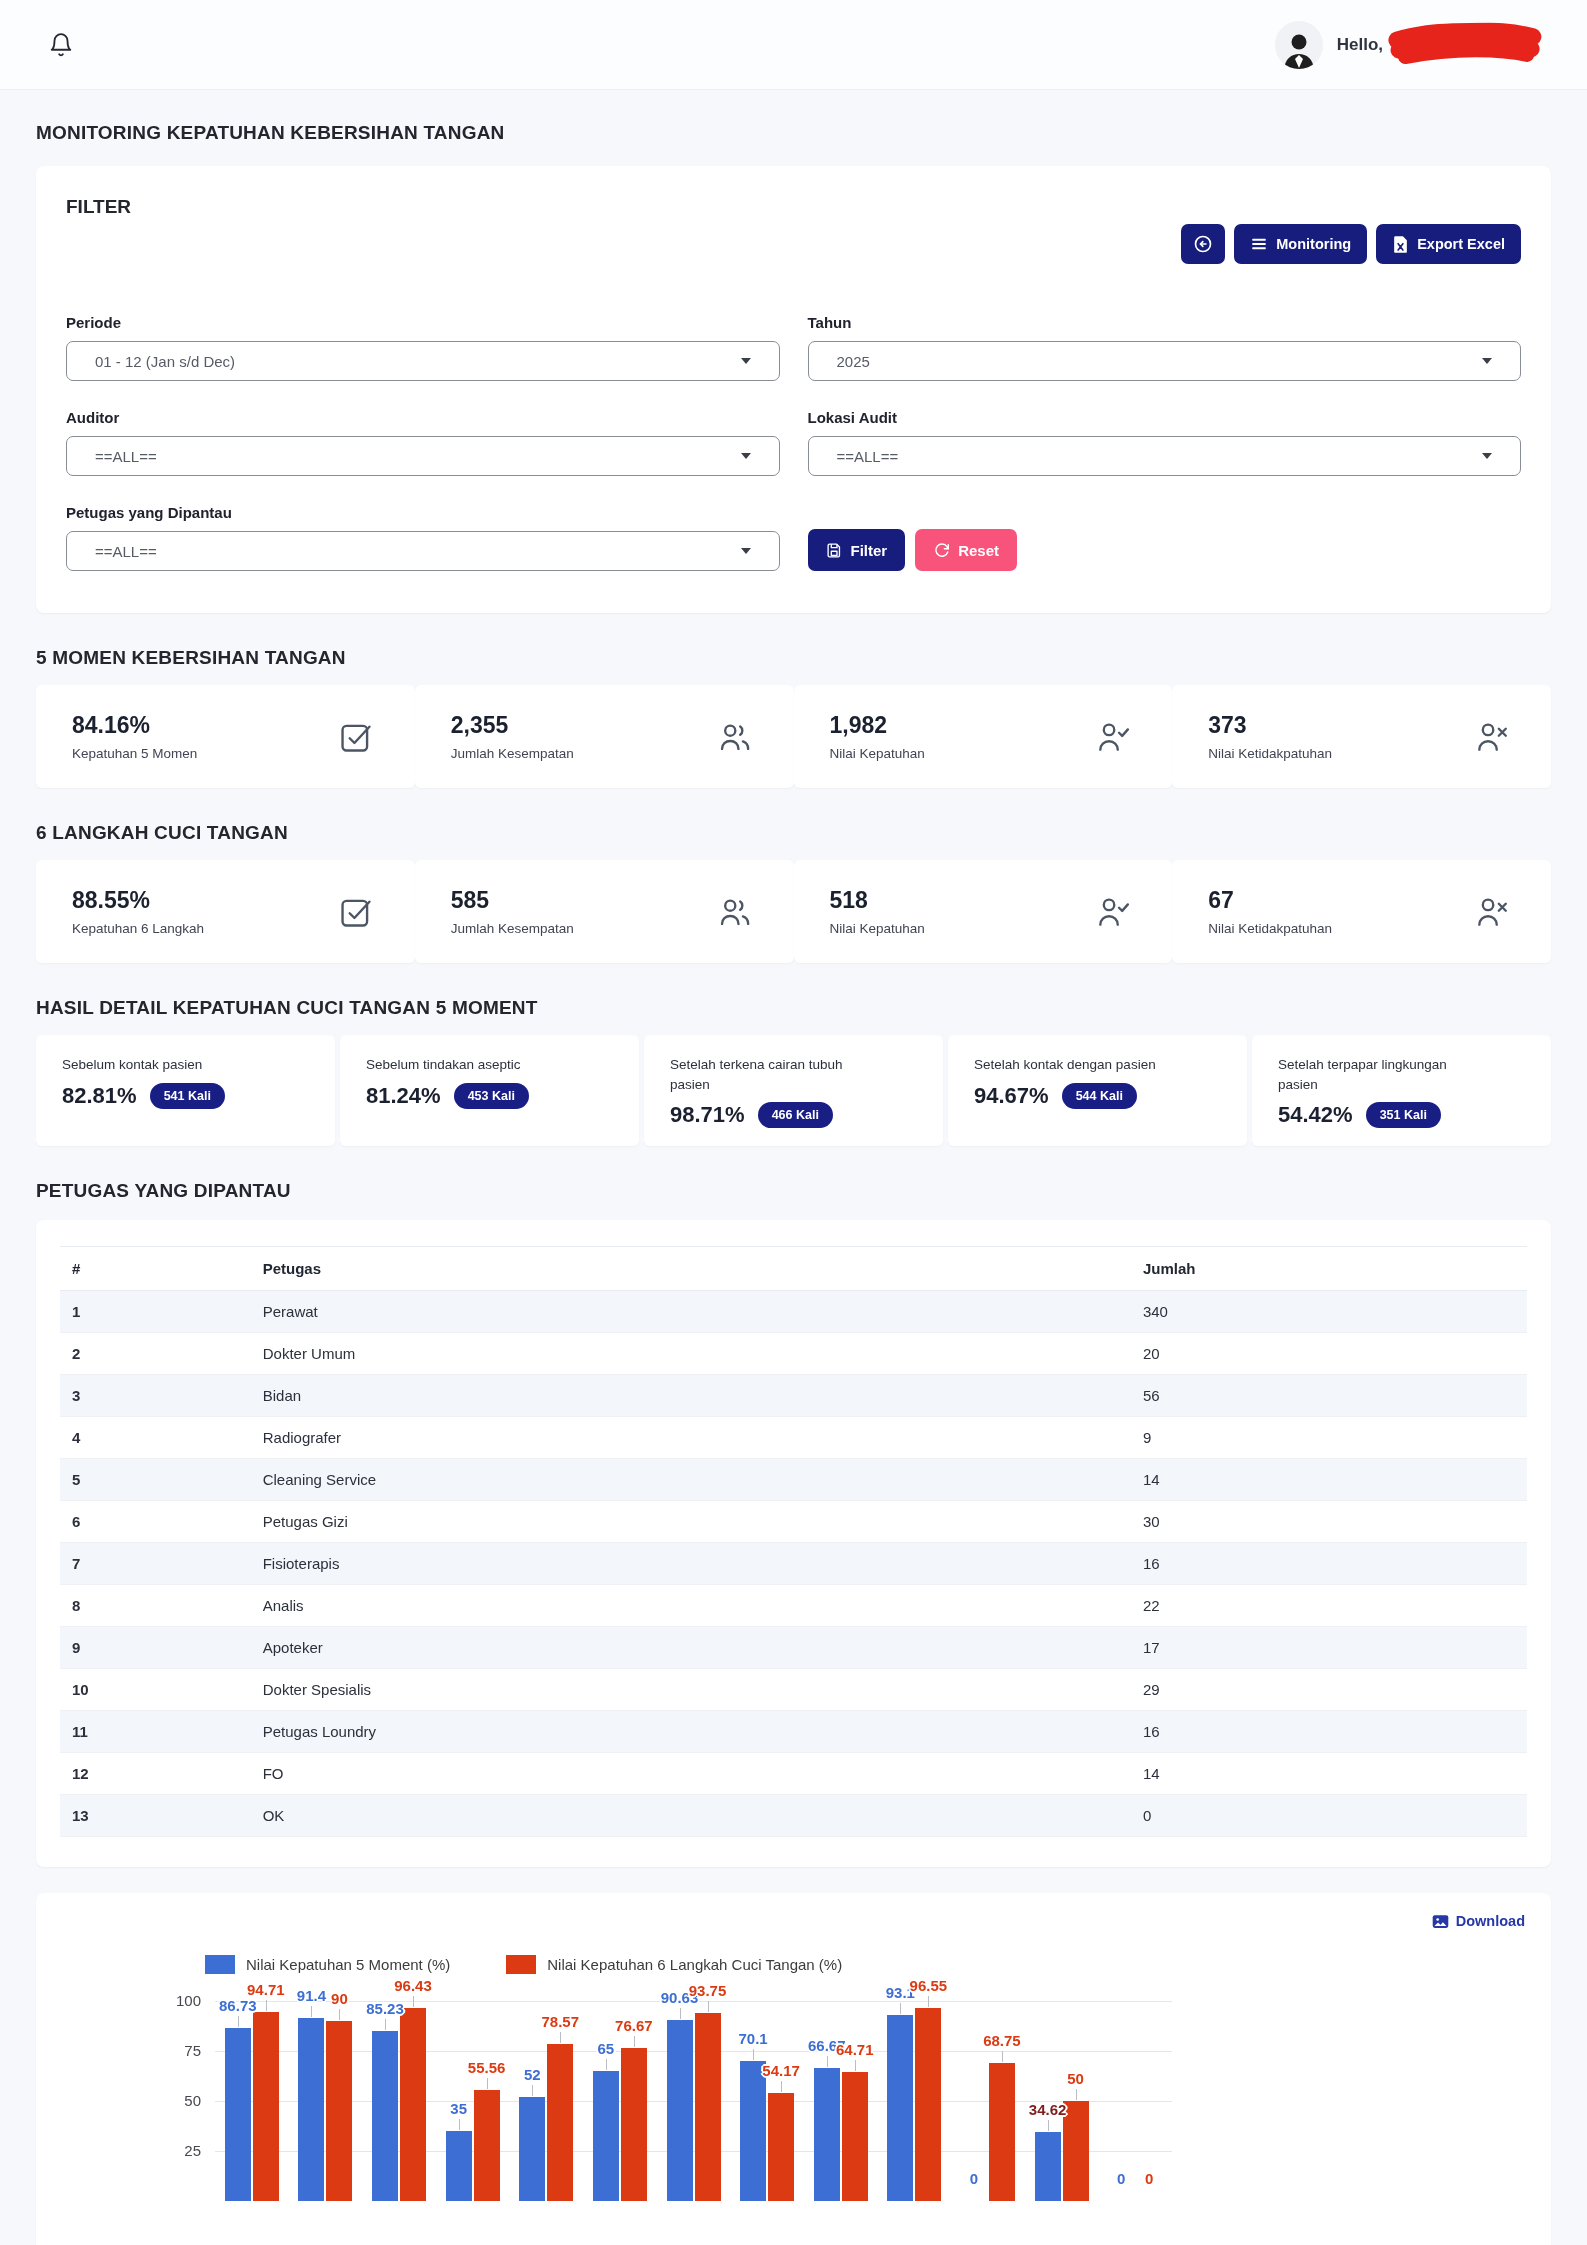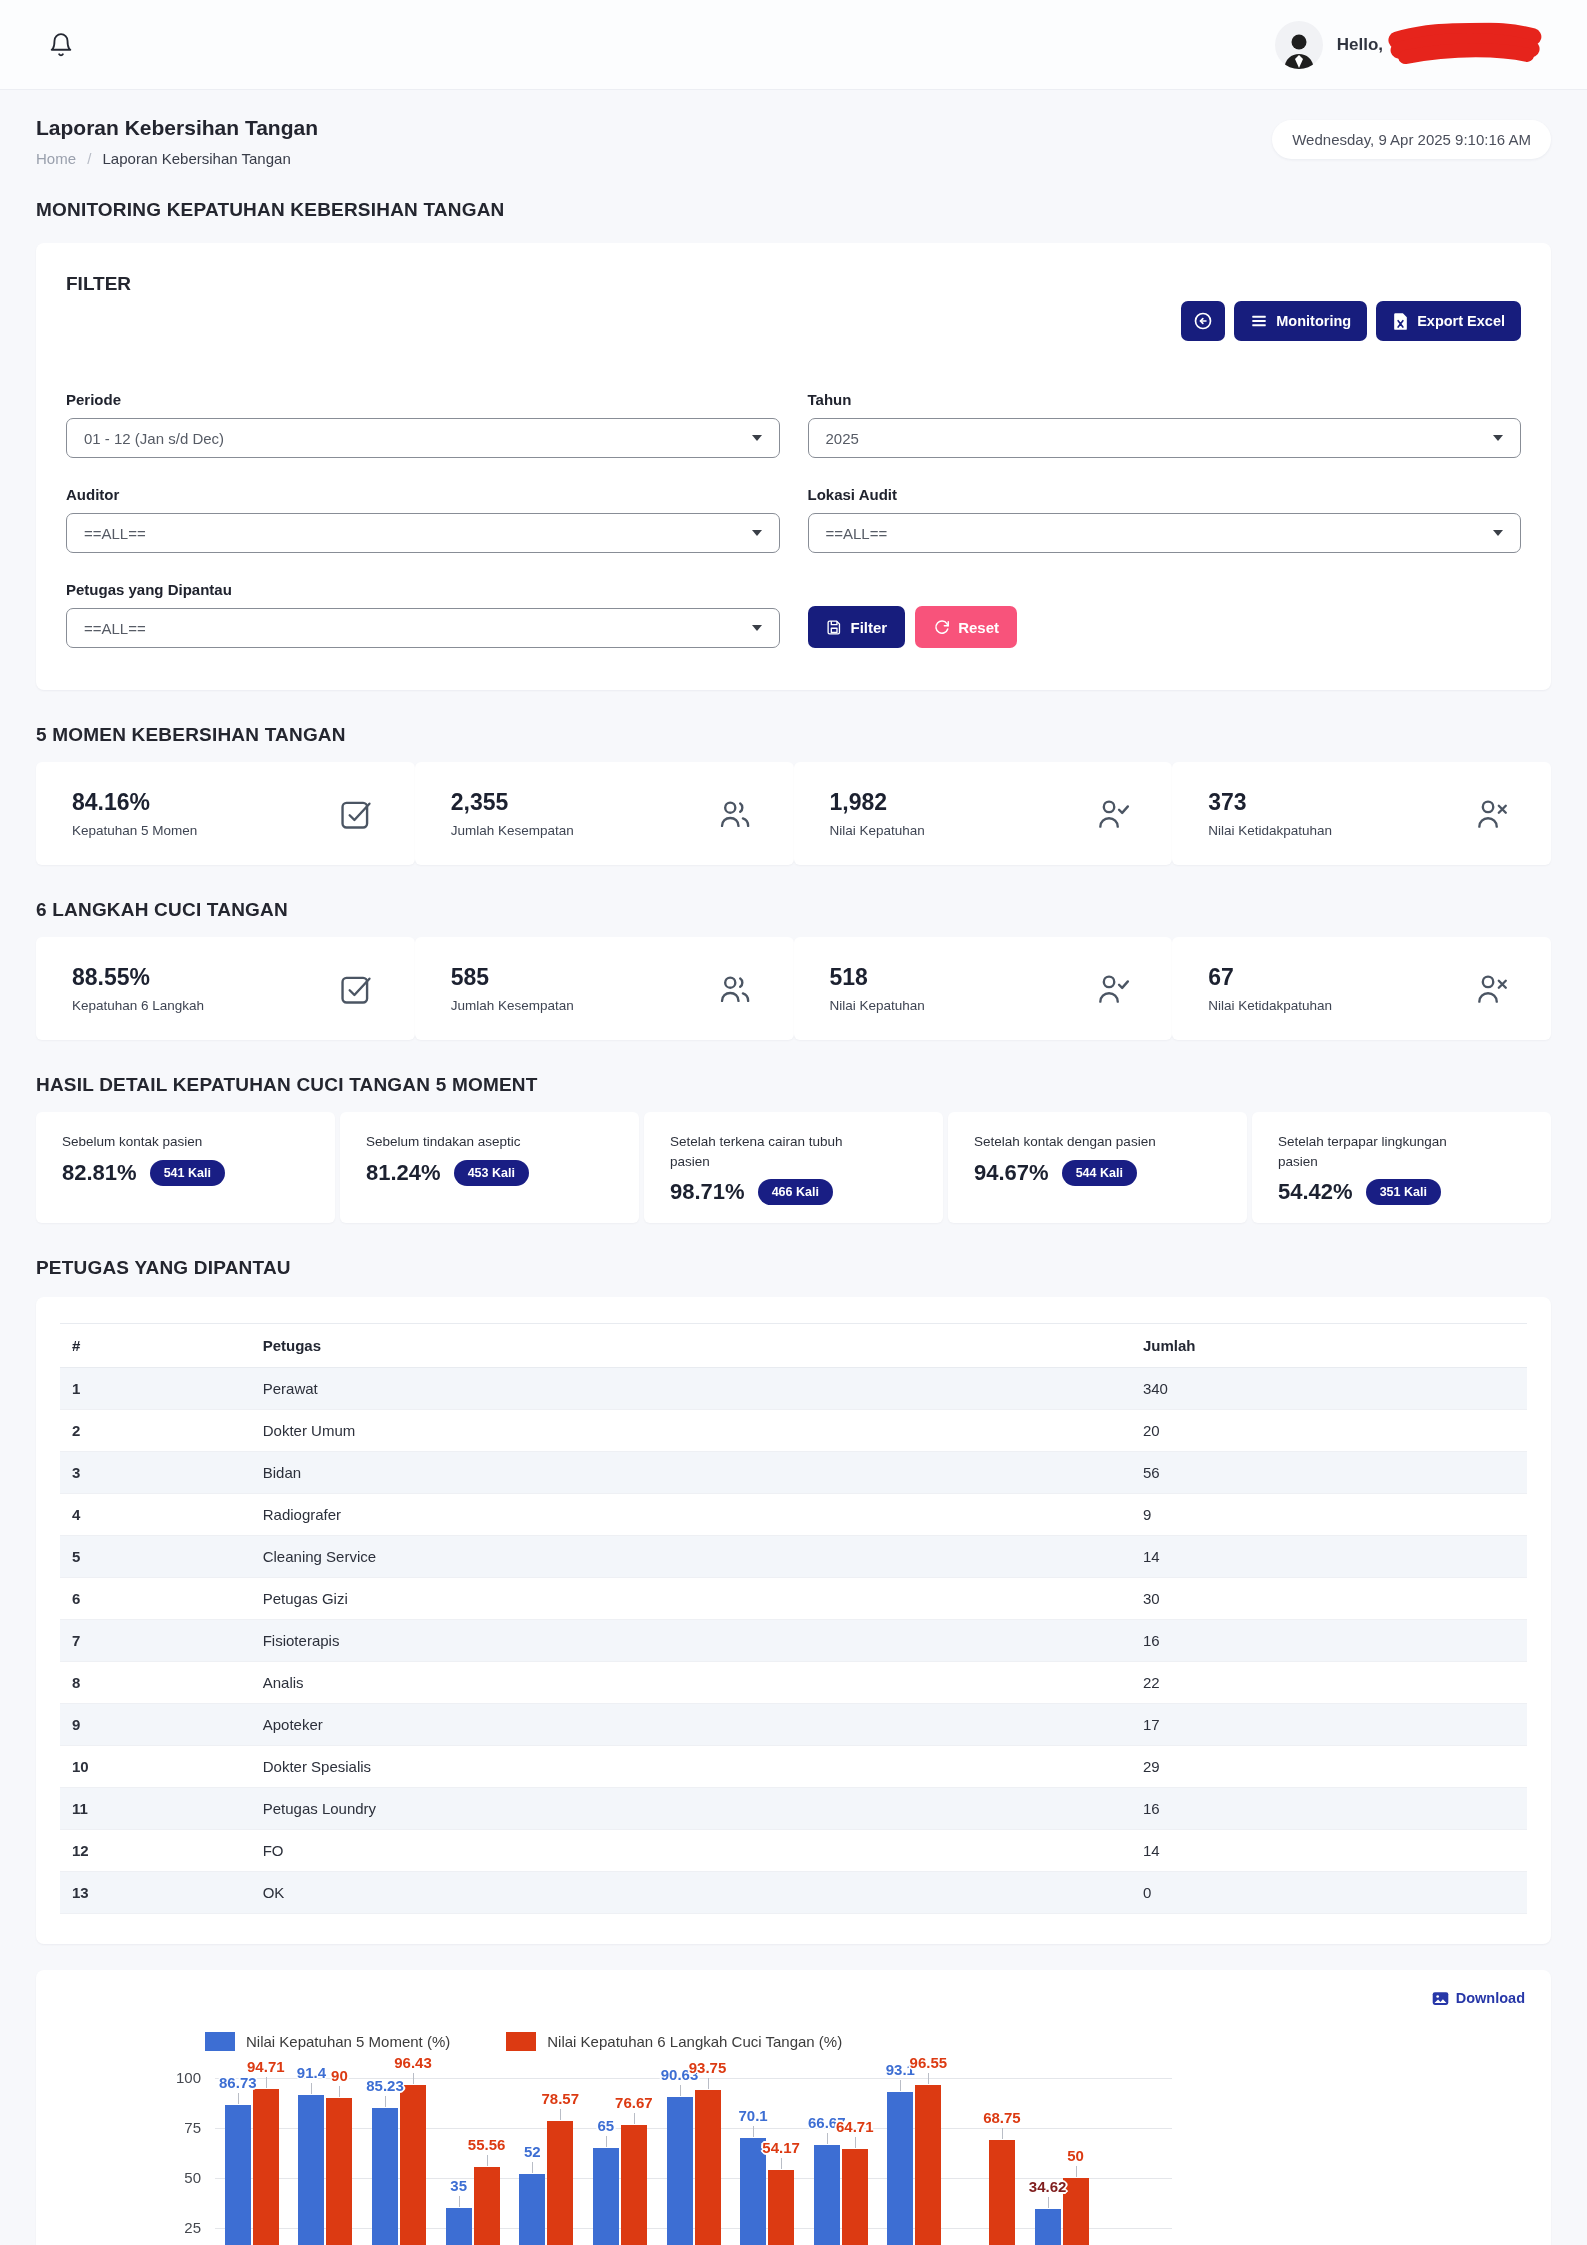--- a/index.html
+++ b/index.html
@@ -58,21 +58,21 @@
     background:#f8537b; color:#fff; border:none; border-radius:7px;
     height:42px; padding:0 18px; font-size:15px; font-weight:bold;
     display:flex; align-items:center; gap:8px; cursor:pointer;
     font-family:"Liberation Sans", sans-serif;
   }
   .filter-form { margin-top:96px; display:grid; grid-template-columns:1fr 1fr; column-gap:42px; row-gap:22px;gap:28px; }
   .field-label { font-size:15px; font-weight:bold; color:#20232e; margin-bottom:10px; }
   .select {
     height:40px; border:1.5px solid #888d96; border-radius:7px; background:#fff;
     display:flex; align-items:center; justify-content:space-between;
-    padding:0 17px; font-size:15px; color:#565b65; cursor:pointer;
+    padding:0 28px; font-size:15px; color:#565b65; cursor:pointer;
   }
   .chev { width:0; height:0; border-left:5.5px solid transparent; border-right:5.5px solid transparent; border-top:6.5px solid #3a3f47; }
   .btn-row { display:flex; gap:10px; align-items:flex-end; }
   .btn-filter { height:42px; padding:0 18px; font-size:15px; }
   
   .stat-sec-title { margin-top:34px; }
   .stat-row { margin-top:16px; display:grid; grid-template-columns:repeat(4,1fr); }
   .stat-card {
     background:#fff; border-radius:6px; height:103px; position:relative;
     display:flex; flex-direction:column; justify-content:center; padding-left:36px;
@@ -149,31 +149,20 @@
         <path d="M12 16 C 48 5, 118 6, 148 15" stroke-width="17"></path>
         <path d="M14 26 C 60 14, 116 18, 146 27" stroke-width="17"></path>
         <path d="M20 33 C 70 24, 118 27, 142 33" stroke-width="14"></path>
       </svg>
     </div>
   </div>
 </div>
 
 <div class="content">
 
-  <div class="page-head">
-    <div>
-      <div class="page-title">Laporan Kebersihan Tangan</div>
-      <div class="breadcrumb">
-        <span class="crumb-home">Home</span>
-        <span class="crumb-sep">/</span>
-        <span class="crumb-cur">Laporan Kebersihan Tangan</span>
-      </div>
-    </div>
-    <div class="date-pill">Wednesday, 9 Apr 2025 9:10:16 AM</div>
-  </div>
 
   <div class="section-title sec-monitoring">MONITORING KEPATUHAN KEBERSIHAN TANGAN</div>
 
   <div class="card filter-card">
     <div class="filter-title">FILTER</div>
 
     <div class="filter-actions">
       <button class="btn-navy btn-icon-only">
         <svg width="20" height="20" viewBox="0 0 24 24" fill="none" stroke="#fff" stroke-width="2" stroke-linecap="round" stroke-linejoin="round">
           <circle cx="12" cy="12" r="9"></circle>

